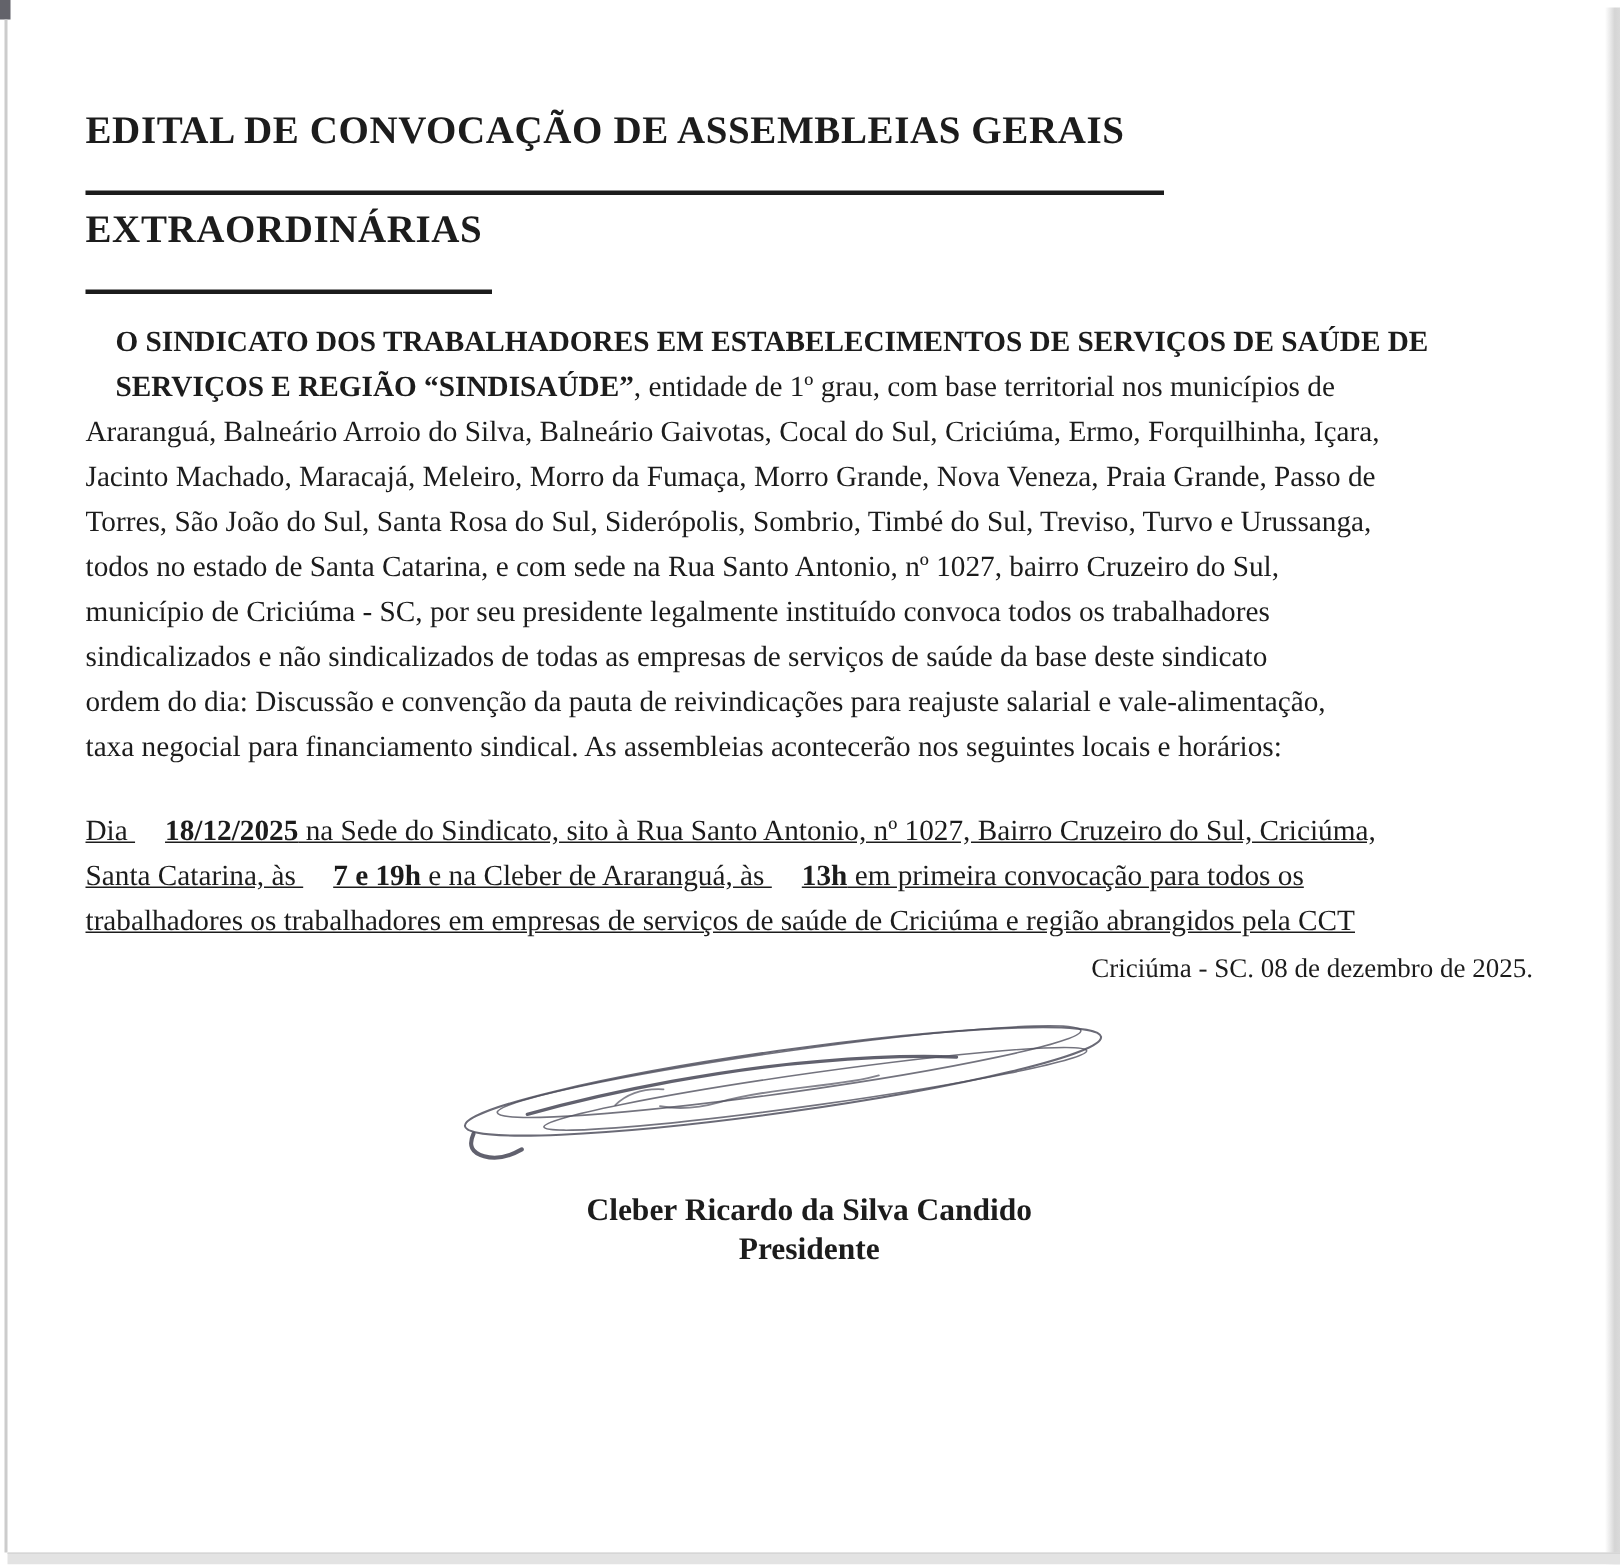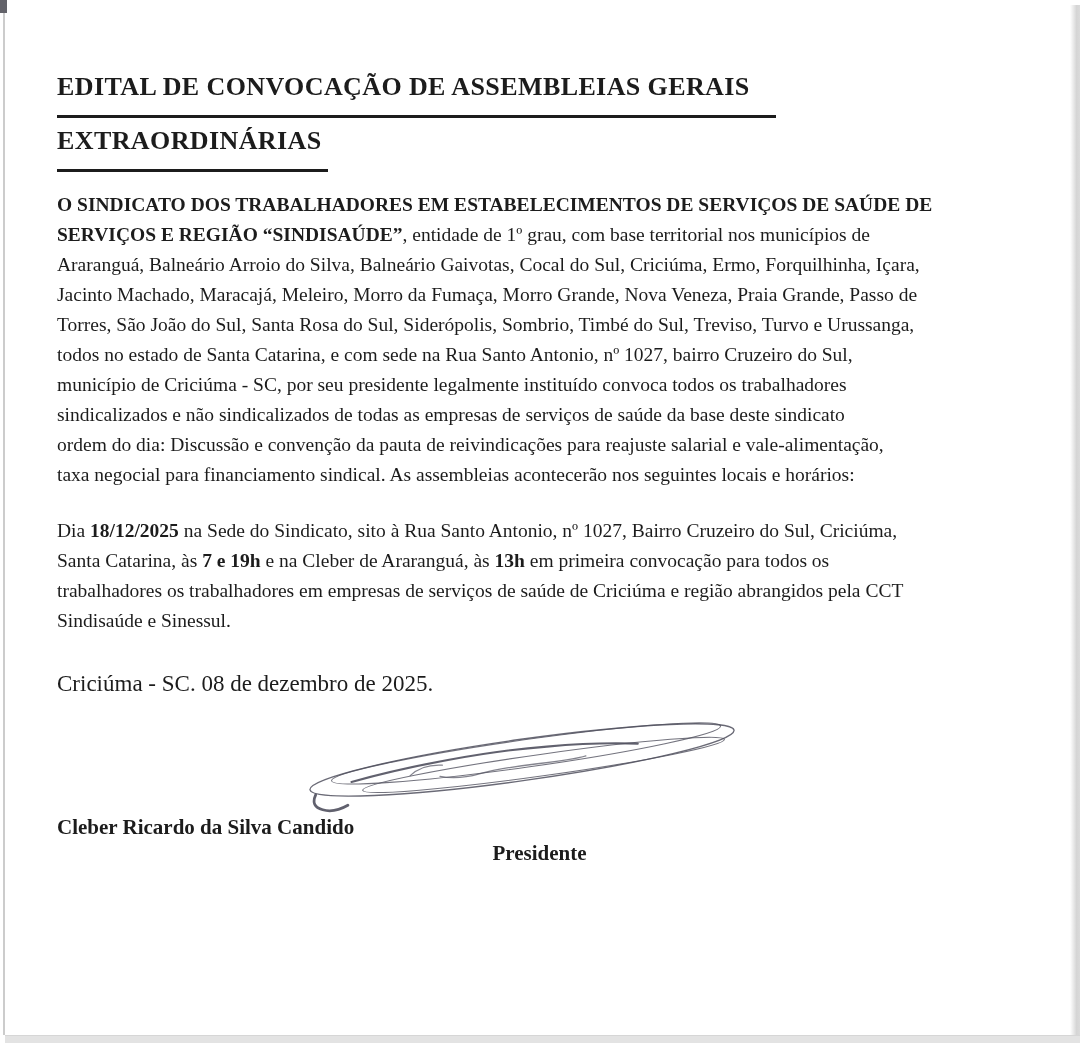--- a/index.html
+++ b/index.html
@@ -55,46 +55,46 @@
   .title {
     margin: 64px 0 18px 0;
     font-size: 26px;
     font-weight: bold;
     line-height: 45px;
     letter-spacing: 0.4px;
   }
   .title-line {
     display: table;
     border-bottom: 3px solid var(--ink, #1c1c1c);
-    padding-bottom: 6px;
+    padding-bottom: 18px;
   }
   .title-line.u1 { padding-right: 26px; }
   .title-line.u2 { padding-right: 6px; }
   .para {
     font-size: 19.5px;
     line-height: 30px;
   }
-  .para + .para { margin-top: 26px; }
+  .para + .para { margin-top: 26px; text-decoration: underline; }
   .line { white-space: pre; }
-  .line .b { font-weight: bold; }
+  .line .b { font-weight: bold; margin-left: 20px; }
   .date-line {
-    margin-top: 33px;
-    font-size: 23px;
+    font-size: 18px;
     line-height: 30px;
-    text-align: left;
+    text-align: right;
   }
   .signature {
     margin-top: 4px;
     height: 110px;
     display: flex;
     justify-content: center;
     transform: translateX(-18px);
   }
   .signer-name {
-    margin-top: 1px;
+    margin-top: 19px;
+    text-align: center;
     font-size: 21px;
     font-weight: bold;
     line-height: 26px;
     font-family: Liberation Serif, serif;
   }
   .signer-role {
     text-align: center;
     font-size: 21px;
     font-weight: bold;
     line-height: 26px;
@@ -127,21 +127,20 @@
           <div class="line"><span>todos no estado de Santa Catarina, e com sede na Rua Santo Antonio, nº 1027, bairro Cruzeiro do Sul,</span></div>
           <div class="line"><span>município de Criciúma - SC, por seu presidente legalmente instituído convoca todos os trabalhadores</span></div>
           <div class="line"><span>sindicalizados e não sindicalizados de todas as empresas de serviços de saúde da base deste sindicato</span></div>
           <div class="line"><span>ordem do dia: Discussão e convenção da pauta de reivindicações para reajuste salarial e vale-alimentação,</span></div>
           <div class="line"><span>taxa negocial para financiamento sindical. As assembleias acontecerão nos seguintes locais e horários:</span></div>
         </div>
         <div class="para">
           <div class="line"><span>Dia </span><span class="b">18/12/2025</span><span> na Sede do Sindicato, sito à Rua Santo Antonio, nº 1027, Bairro Cruzeiro do Sul, Criciúma,</span></div>
           <div class="line"><span>Santa Catarina, às </span><span class="b">7 e 19h</span><span> e na Cleber de Araranguá, às </span><span class="b">13h</span><span> em primeira convocação para todos os</span></div>
           <div class="line"><span>trabalhadores os trabalhadores em empresas de serviços de saúde de Criciúma e região abrangidos pela CCT</span></div>
-          <div class="line"><span>Sindisaúde e Sinessul.</span></div>
         </div>
       </div>
 
     <div class="date-line">Criciúma - SC. 08 de dezembro de 2025.</div>
 
     <div class="signature">
       <svg width="470" height="110" viewBox="0 0 470 112" aria-hidden="true">
         <g stroke="#50505e" fill="none" stroke-linecap="round" transform="rotate(-8 235 58)">
           <ellipse cx="235" cy="58" rx="218" ry="21" stroke-width="1.4" opacity="0.85"></ellipse>
           <ellipse cx="240" cy="52" rx="200" ry="14" stroke-width="1.1" opacity="0.8"></ellipse>

